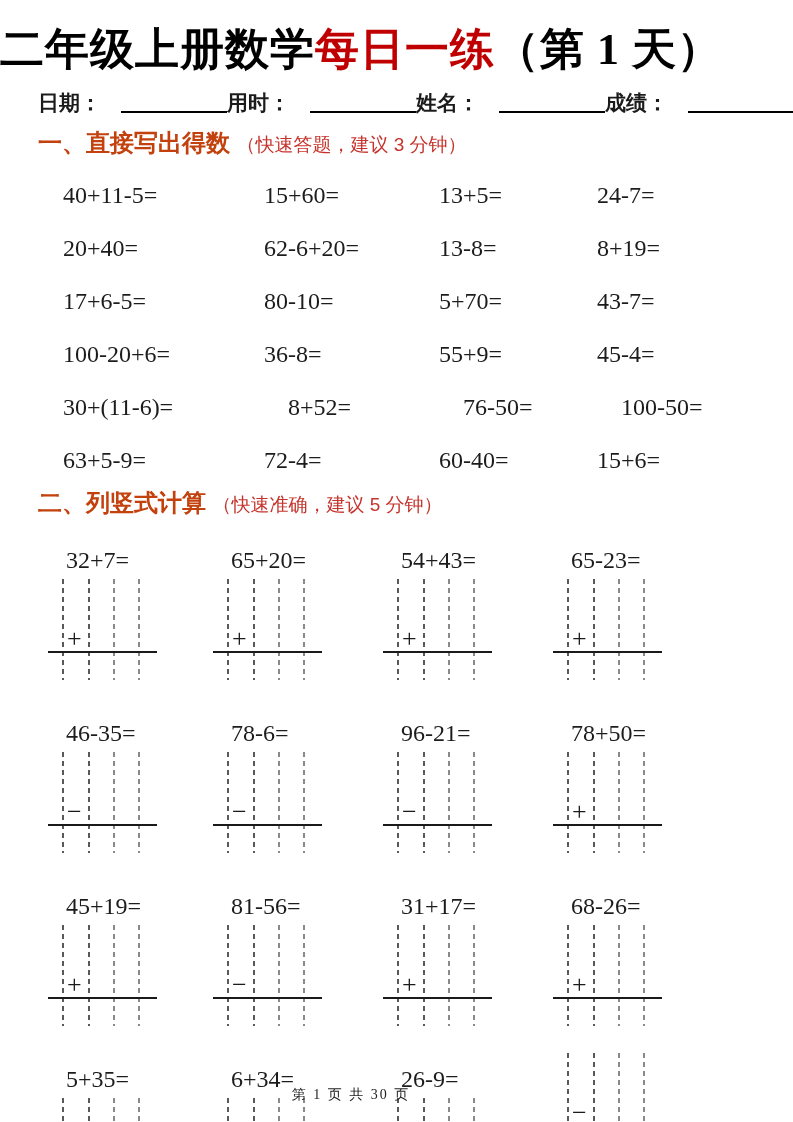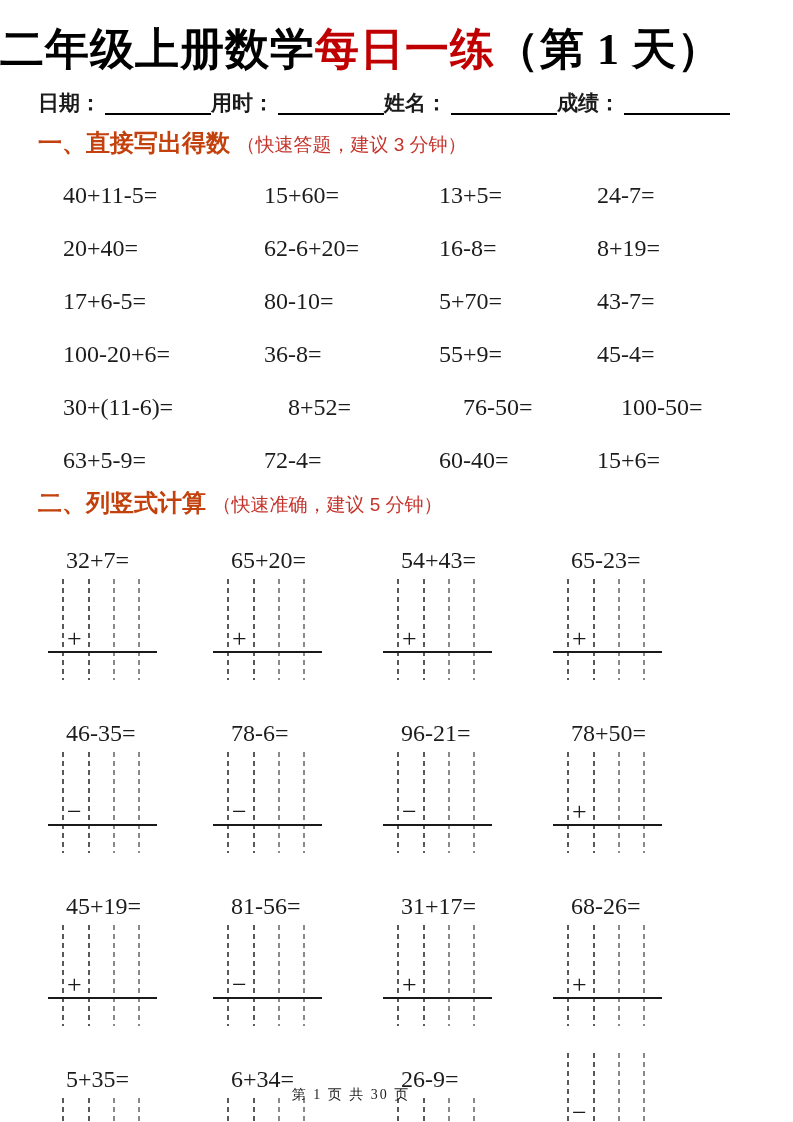--- a/index.html
+++ b/index.html
@@ -26,21 +26,21 @@
   }
   .title .red{color:#c00000;}
 
   
   .meta-row{
     display:flex;
     justify-content:space-between;
     align-items:flex-end;
     margin:0 38px 10px 38px;
   }
-  .meta-field{display:flex;align-items:center;}
+  .meta-field{display:flex;align-items:flex-start;gap:16px;}
   .meta-label{
     font-weight:bold;
     font-size:21px;
     font-family:"Liberation Serif","DejaVu Serif",serif;
     white-space:nowrap;
   }
   .meta-blank{
     display:inline-block;
     width:106px;height:22px;
     border-bottom:2px solid #000;
@@ -145,21 +145,21 @@
   <div class="s1-grid" id="s1-grid">
       <div class="p-row">
         <div class="p-cell">40+11-5=</div>
         <div class="p-cell">15+60=</div>
         <div class="p-cell">13+5=</div>
         <div class="p-cell">24-7=</div>
       </div>
       <div class="p-row">
         <div class="p-cell">20+40=</div>
         <div class="p-cell">62-6+20=</div>
-        <div class="p-cell">16-8=</div>
+        <div class="p-cell">13-8=</div>
         <div class="p-cell">8+19=</div>
       </div>
       <div class="p-row">
         <div class="p-cell">17+6-5=</div>
         <div class="p-cell">80-10=</div>
         <div class="p-cell">5+70=</div>
         <div class="p-cell">43-7=</div>
       </div>
       <div class="p-row">
         <div class="p-cell">100-20+6=</div>

